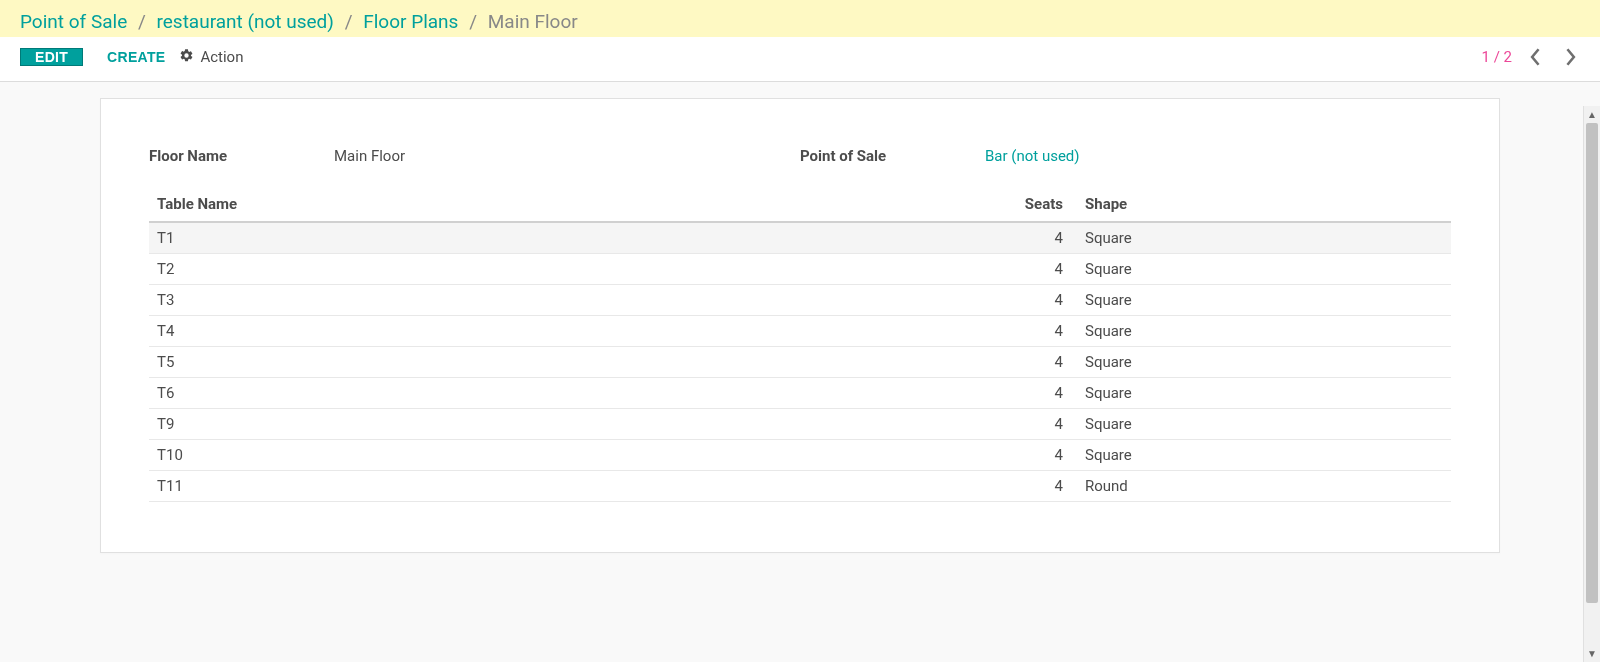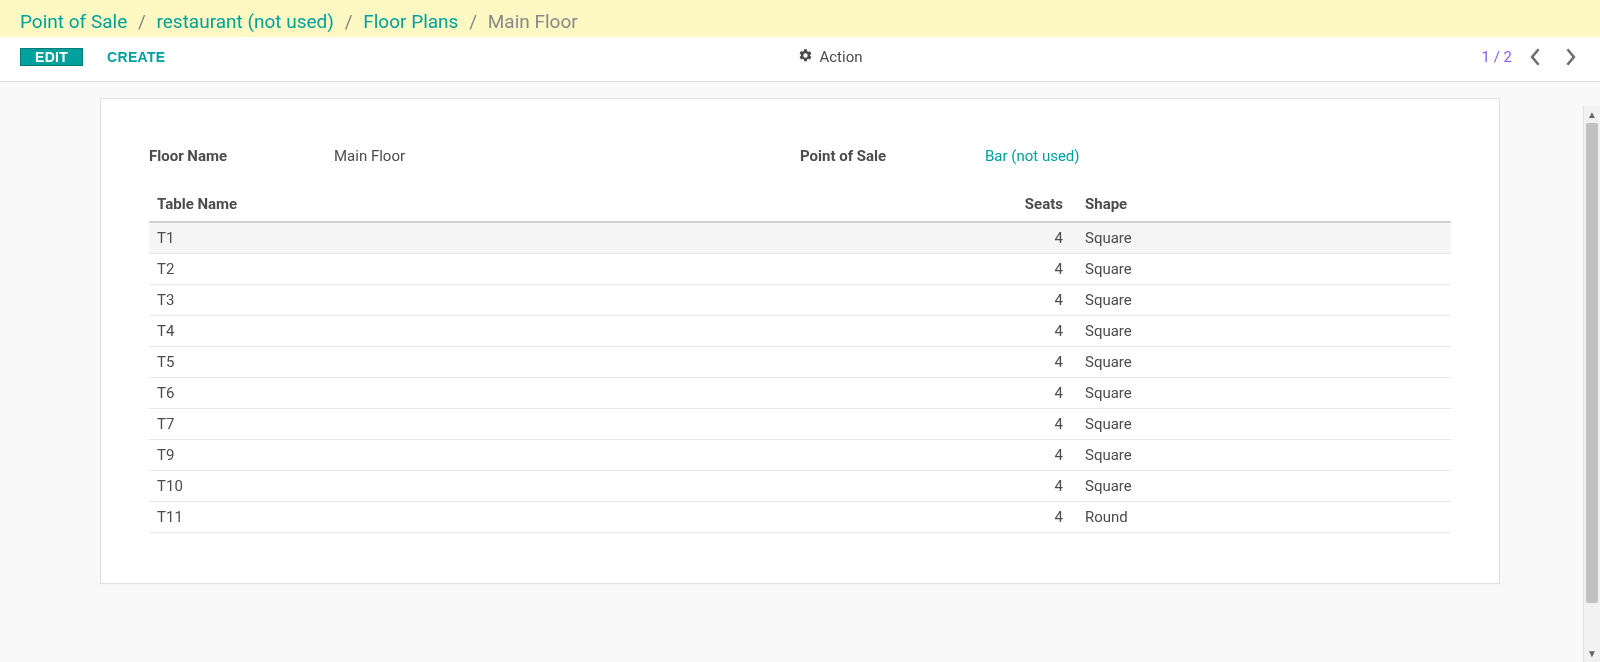--- a/index.html
+++ b/index.html
@@ -56,38 +56,38 @@
       border: none;
       padding: 6px 14px;
       font-weight: bold;
       font-size: 14px;
       cursor: pointer;
       margin-left: 10px;
       letter-spacing: 0.3px;
     }
     .toolbar-center {
       flex: 1;
-      text-align: center;
+      text-align: left;
     }
     .action-menu {
       display: inline-flex;
       align-items: center;
       color: #4c4c4c;
       cursor: pointer;
       font-size: 15px;
     }
     .action-menu .gear {
       margin-right: 6px;
       font-size: 15px;
     }
     .toolbar-right {
       display: flex;
       align-items: center;
       gap: 14px;
-      color: #8b5cf6;
+      color: #ec4899;
       font-size: 15px;
     }
     .nav-arrow {
       cursor: pointer;
       color: #6f6f6f;
       padding: 0 4px;
     }
     .nav-arrow svg {
       display: block;
     }
@@ -286,25 +286,20 @@
             <td>T5</td>
             <td class="col-seats">4</td>
             <td class="col-shape">Square</td>
           </tr>
           <tr>
             <td>T6</td>
             <td class="col-seats">4</td>
             <td class="col-shape">Square</td>
           </tr>
           <tr>
-            <td>T7</td>
-            <td class="col-seats">4</td>
-            <td class="col-shape">Square</td>
-          </tr>
-          <tr>
             <td>T9</td>
             <td class="col-seats">4</td>
             <td class="col-shape">Square</td>
           </tr>
           <tr>
             <td>T10</td>
             <td class="col-seats">4</td>
             <td class="col-shape">Square</td>
           </tr>
           <tr>

